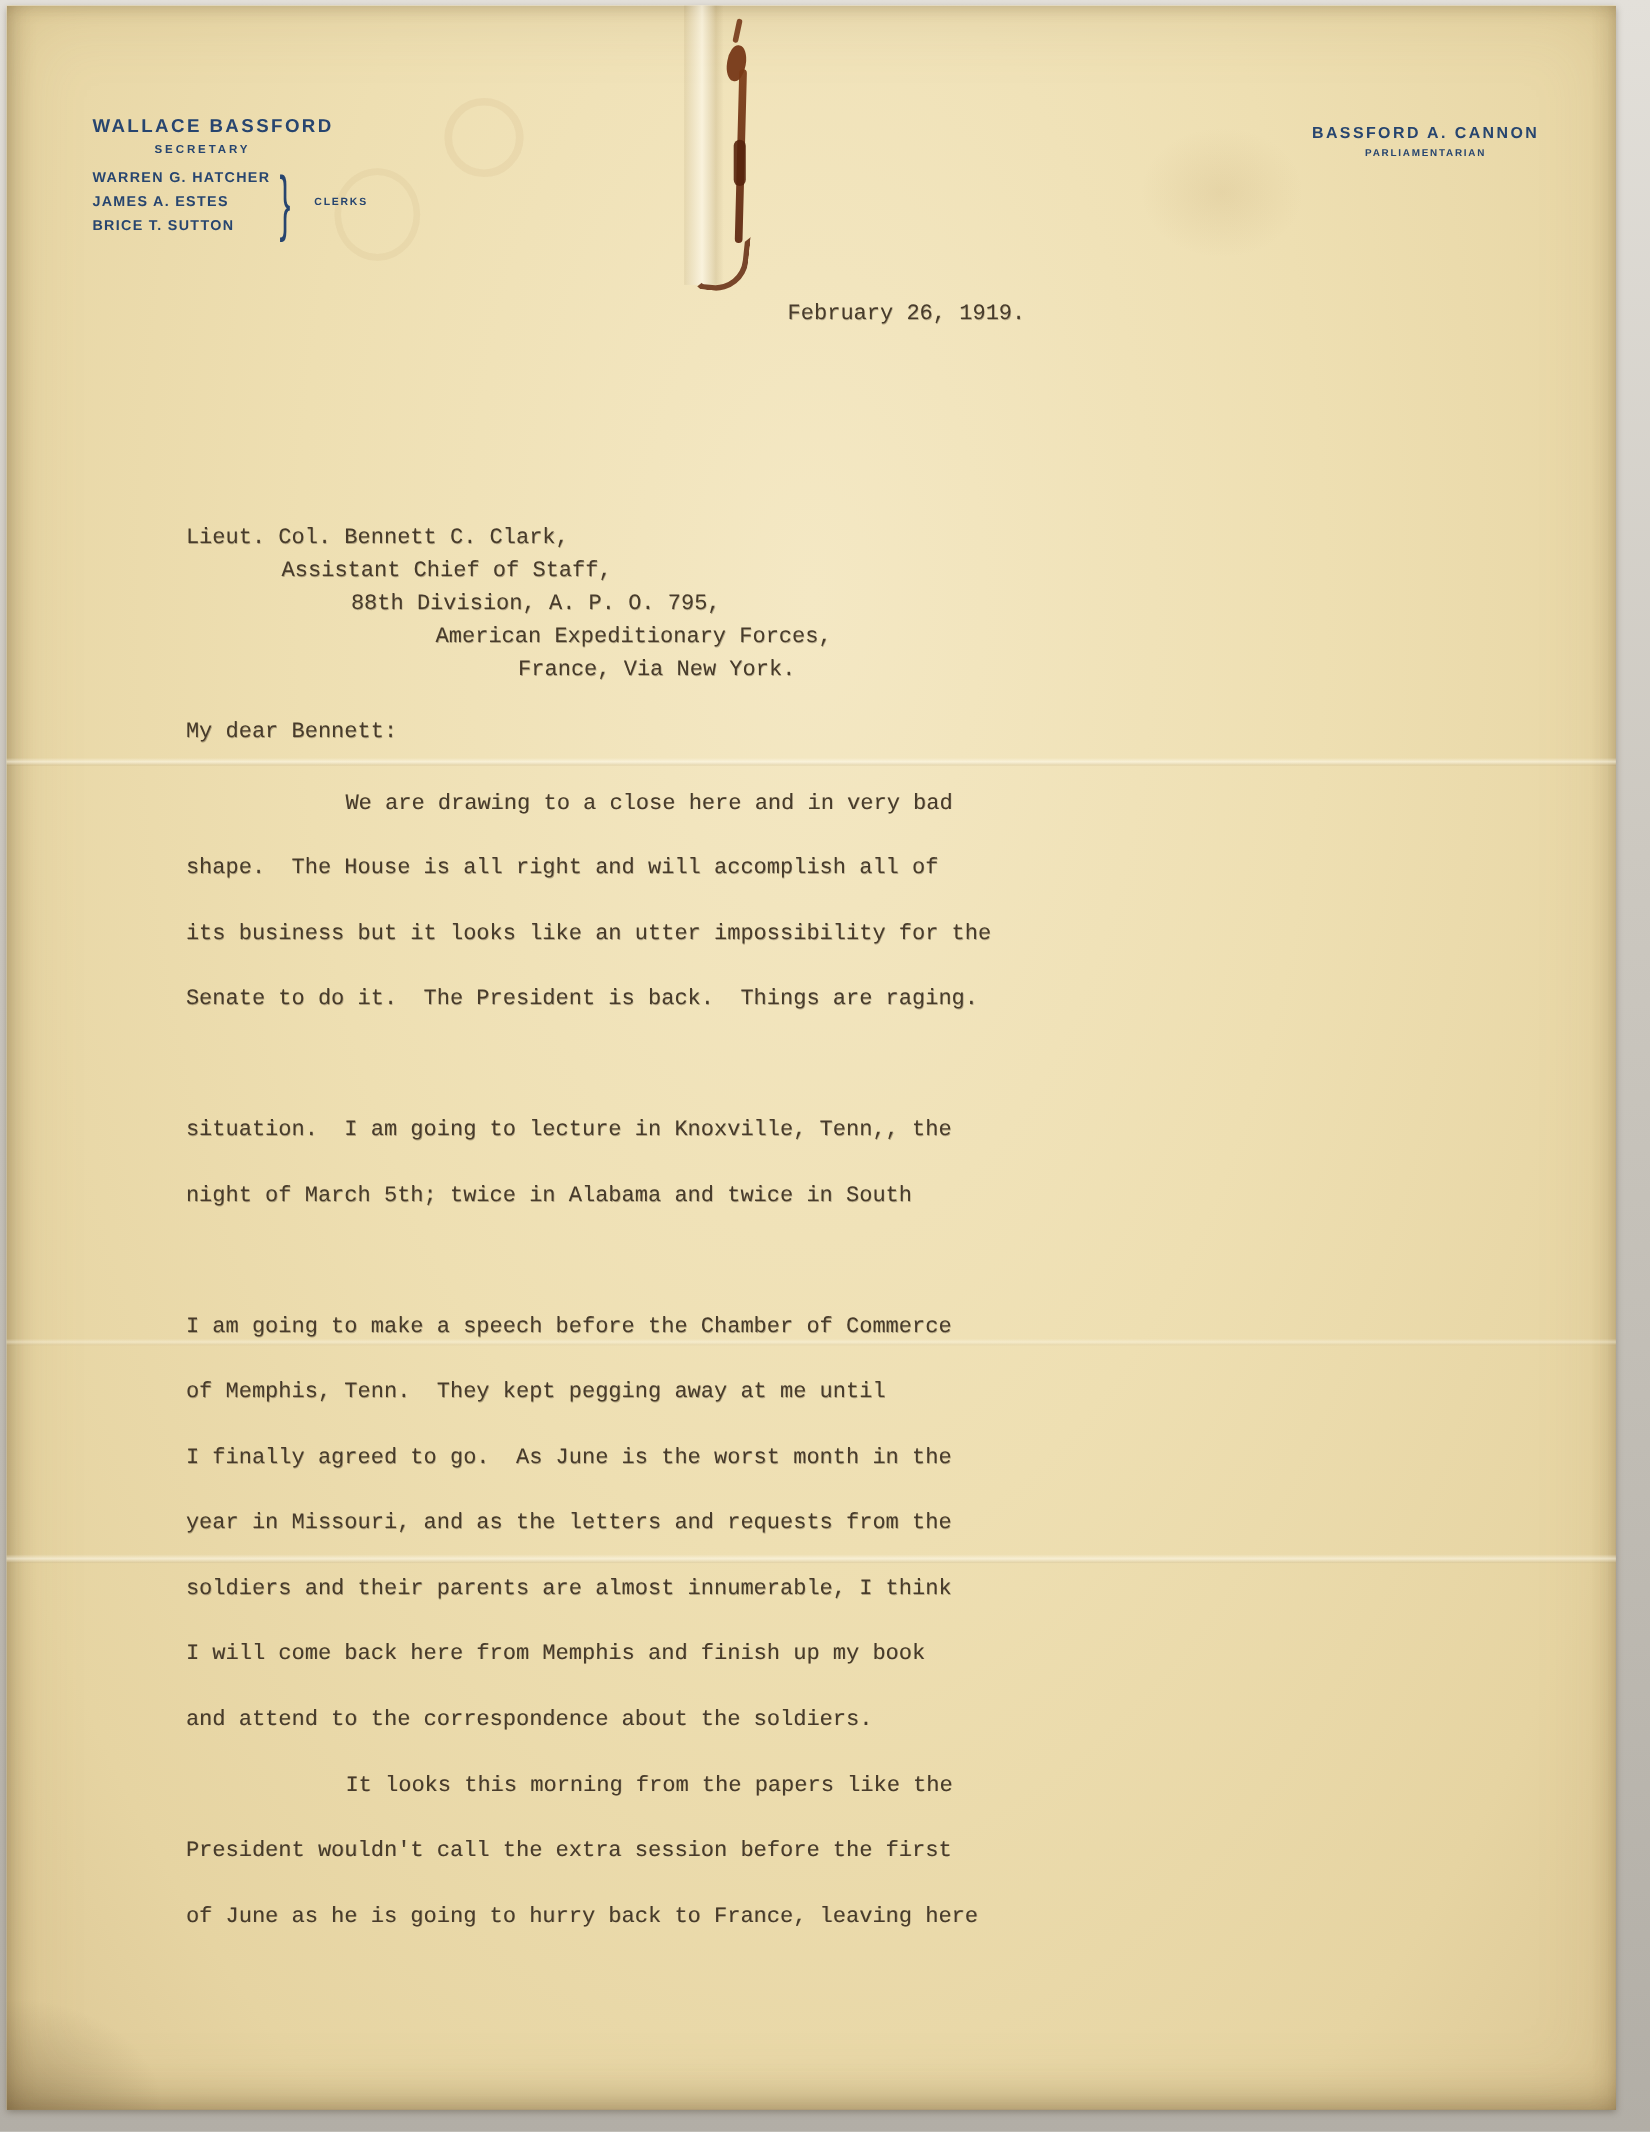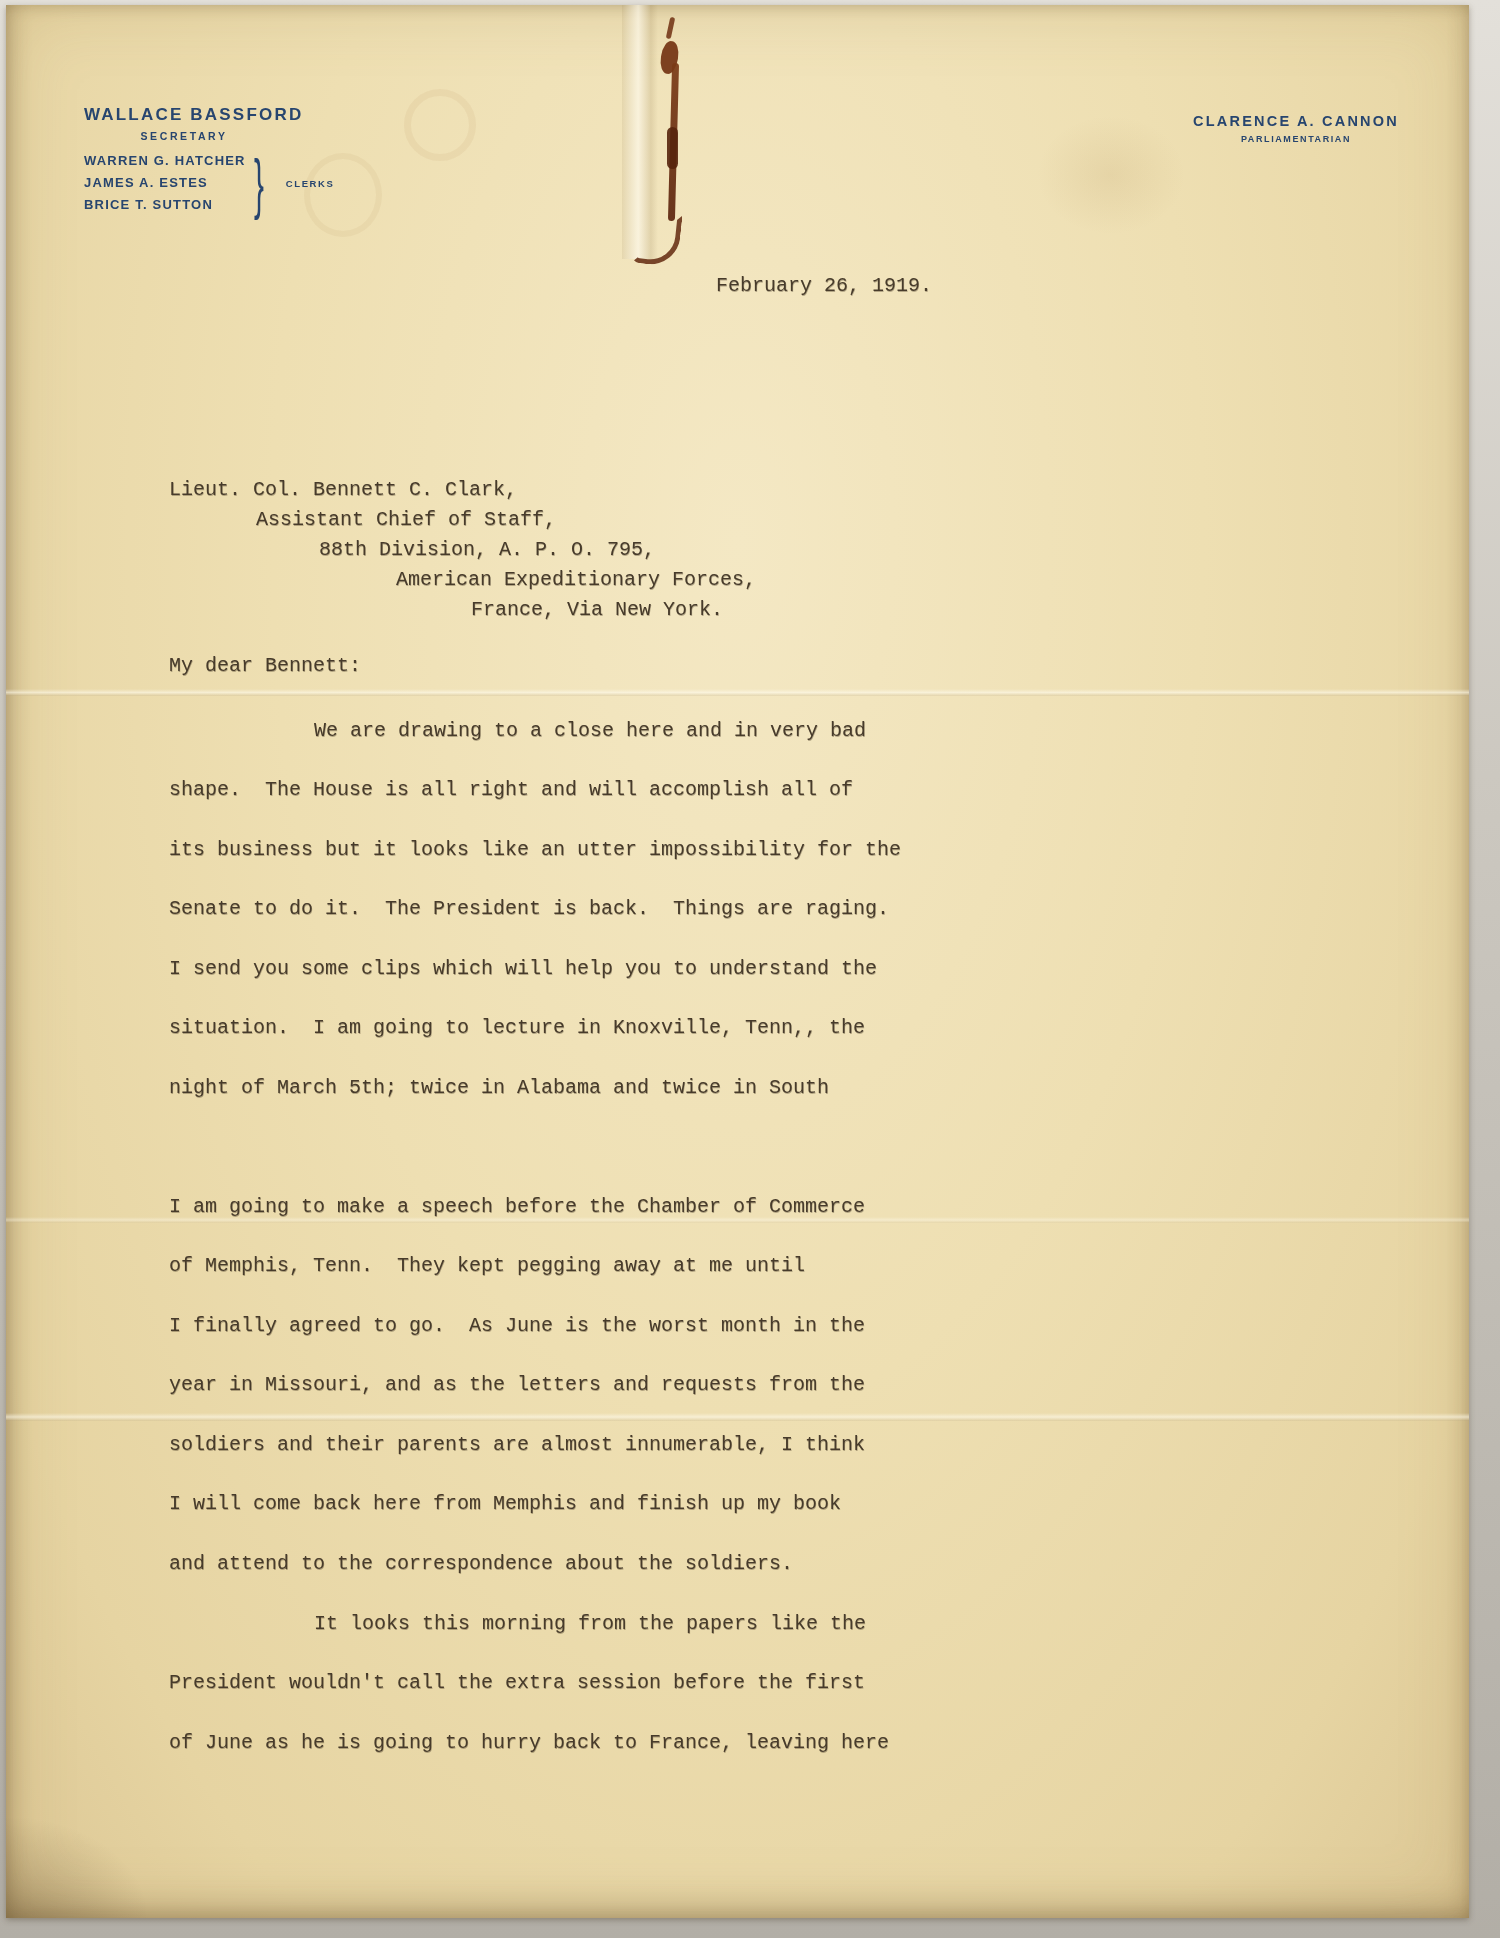--- a/index.html
+++ b/index.html
@@ -104,39 +104,38 @@
         <div>JAMES A. ESTES</div>
         <div>BRICE T. SUTTON</div>
       </div>
       <div class="brace">}</div>
       <div class="clerks-label">CLERKS</div>
     </div>
   </div>
 
 
   <div class="lh lh-right">
-    <div class="lh-r1">CLARENCE A. CANNON</div>
+    <div class="lh-r1">BASSFORD A. CANNON</div>
     <div class="lh-r2">PARLIAMENTARIAN</div>
   </div>
 
   <div class="tw" style="top:268px;left:710px">February 26, 1919.</div>
 
   <div class="tw" style="top:472px;left:163px">Lieut. Col. Bennett C. Clark,</div>
   <div class="tw" style="top:502px;left:250px">Assistant Chief of Staff,</div>
   <div class="tw" style="top:532px;left:313px">88th Division, A. P. O. 795,</div>
   <div class="tw" style="top:562px;left:390px">American Expeditionary Forces,</div>
   <div class="tw" style="top:592px;left:465px">France, Via New York.</div>
 
   <div class="tw" style="top:648px;left:163px">My dear Bennett:</div>
 
   <div class="tw" style="top:713px;left:308px">We are drawing to a close here and in very bad</div>
   <div class="tw" style="top:772px;left:163px">shape.  The House is all right and will accomplish all of</div>
   <div class="tw" style="top:832px;left:163px">its business but it looks like an utter impossibility for the</div>
   <div class="tw" style="top:891px;left:163px">Senate to do it.  The President is back.  Things are raging.</div>
-  <div class="tw" style="top:951px;left:163px">I send you some clips which will help you to understand the</div>
   <div class="tw" style="top:1010px;left:163px">situation.  I am going to lecture in Knoxville, Tenn,, the</div>
   <div class="tw" style="top:1070px;left:163px">night of March 5th; twice in Alabama and twice in South</div>
   <div class="tw" style="top:1189px;left:163px">I am going to make a speech before the Chamber of Commerce</div>
   <div class="tw" style="top:1248px;left:163px">of Memphis, Tenn.  They kept pegging away at me until</div>
   <div class="tw" style="top:1308px;left:163px">I finally agreed to go.  As June is the worst month in the</div>
   <div class="tw" style="top:1367px;left:163px">year in Missouri, and as the letters and requests from the</div>
   <div class="tw" style="top:1427px;left:163px">soldiers and their parents are almost innumerable, I think</div>
   <div class="tw" style="top:1486px;left:163px">I will come back here from Memphis and finish up my book</div>
   <div class="tw" style="top:1546px;left:163px">and attend to the correspondence about the soldiers.</div>
 

